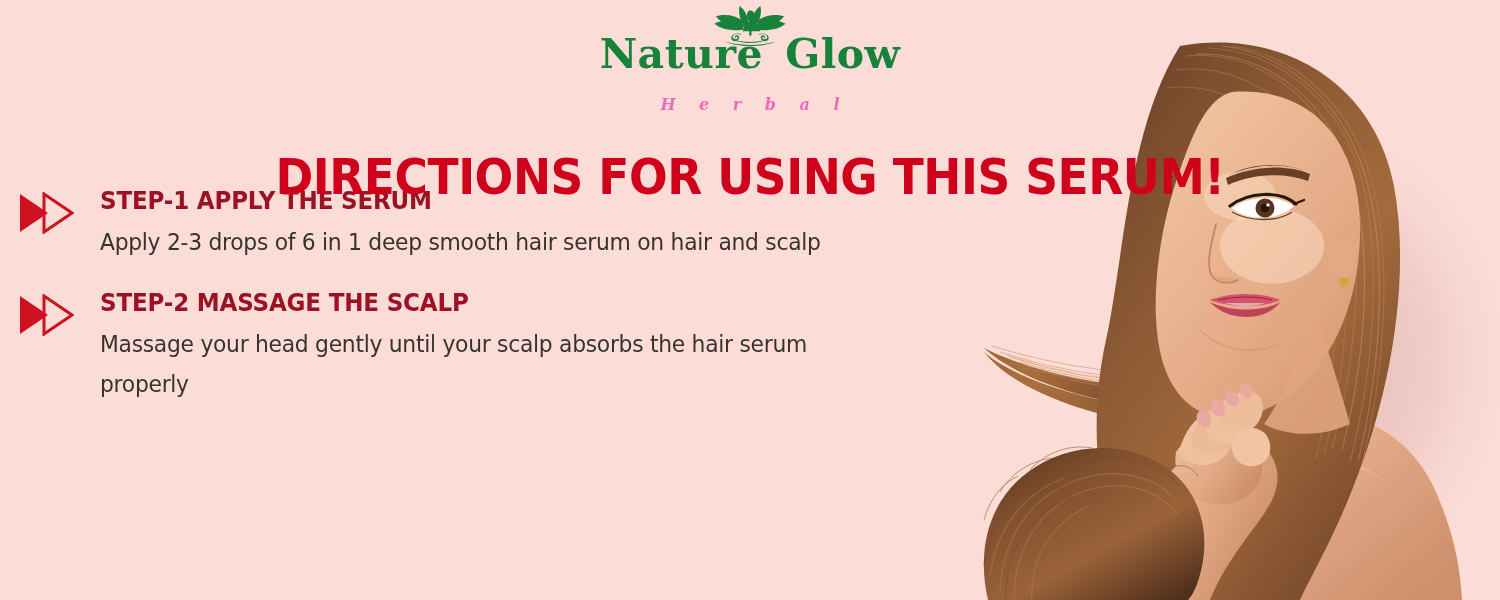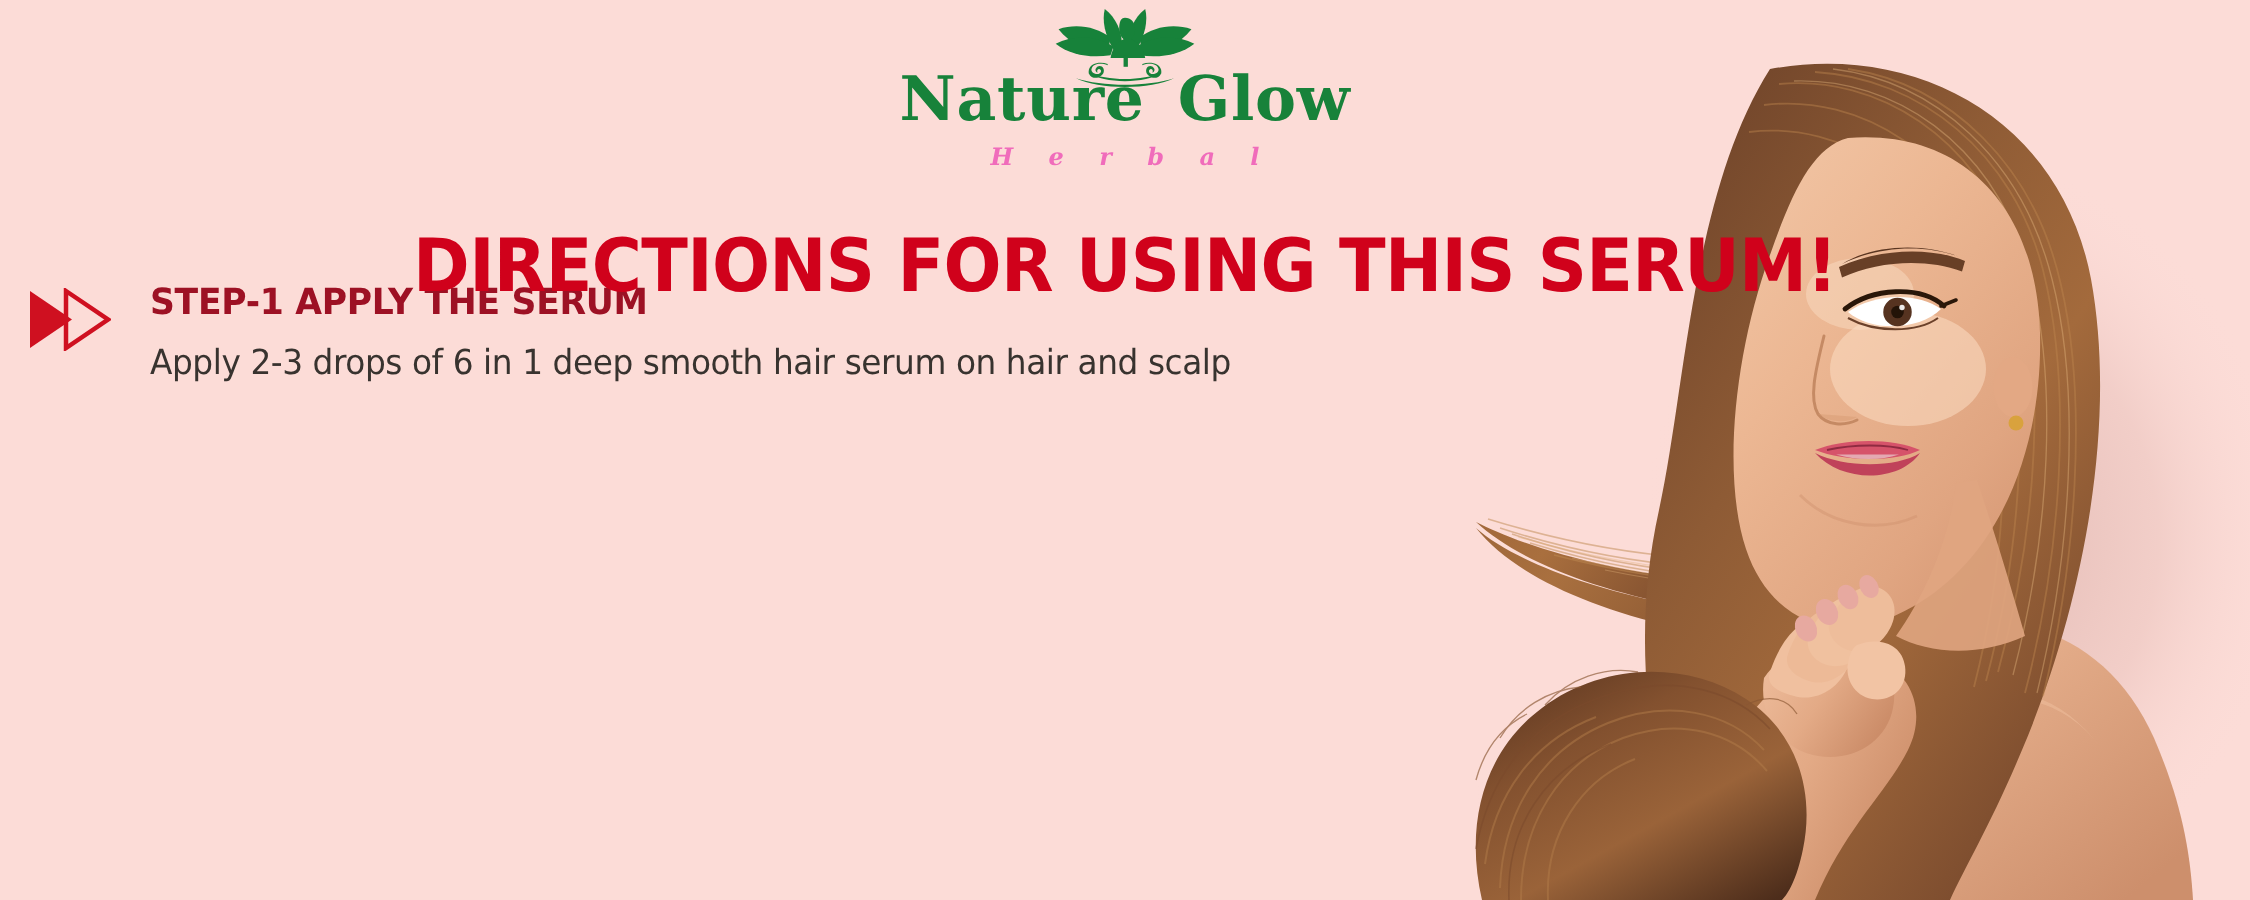--- a/index.html
+++ b/index.html
@@ -51,21 +51,21 @@
     z-index: 2;
   }
   #logo-wordmark .gap { display: inline-block; width: 22px; }
   #logo-sub {
     font-family: "DejaVu Serif", "Liberation Serif", serif;
     font-style: italic;
     font-weight: 700;
     font-size: 16px;
     color: #f06cbb;
     letter-spacing: 9px;
-    margin-top: 8px;
+    margin-top: 20px;
     padding-left: 9px;
   }
 
   
   #title {
     position: absolute;
     top: 116px;
     left: 0;
     right: 0;
     text-align: center;
@@ -378,16 +378,24 @@
 
     <div class="step">
       <svg class="step-arrow" viewBox="0 0 56 42" aria-hidden="true">
         <path d="M2,2 L30,21 L2,40 Z" fill="#cf1020"></path>
         <path d="M26,2 L54,21 L26,40 Z" fill="none" stroke="#cf1020" stroke-width="3" stroke-linejoin="miter"></path>
       </svg>
       <div class="step-heading">STEP-1 APPLY THE SERUM</div>
       <div class="step-body">Apply 2-3 drops of 6 in 1 deep smooth hair serum on hair and scalp</div>
     </div>
 
+    <div class="step">
+      <svg class="step-arrow" viewBox="0 0 56 42" aria-hidden="true">
+        <path d="M2,2 L30,21 L2,40 Z" fill="#cf1020"></path>
+        <path d="M26,2 L54,21 L26,40 Z" fill="none" stroke="#cf1020" stroke-width="3" stroke-linejoin="miter"></path>
+      </svg>
+      <div class="step-heading">STEP-2 MASSAGE THE SCALP</div>
+      <div class="step-body">Massage your head gently until your scalp absorbs the hair serum properly</div>
+    </div>
 
 
   </div>
 </div>
 
 </body></html>

